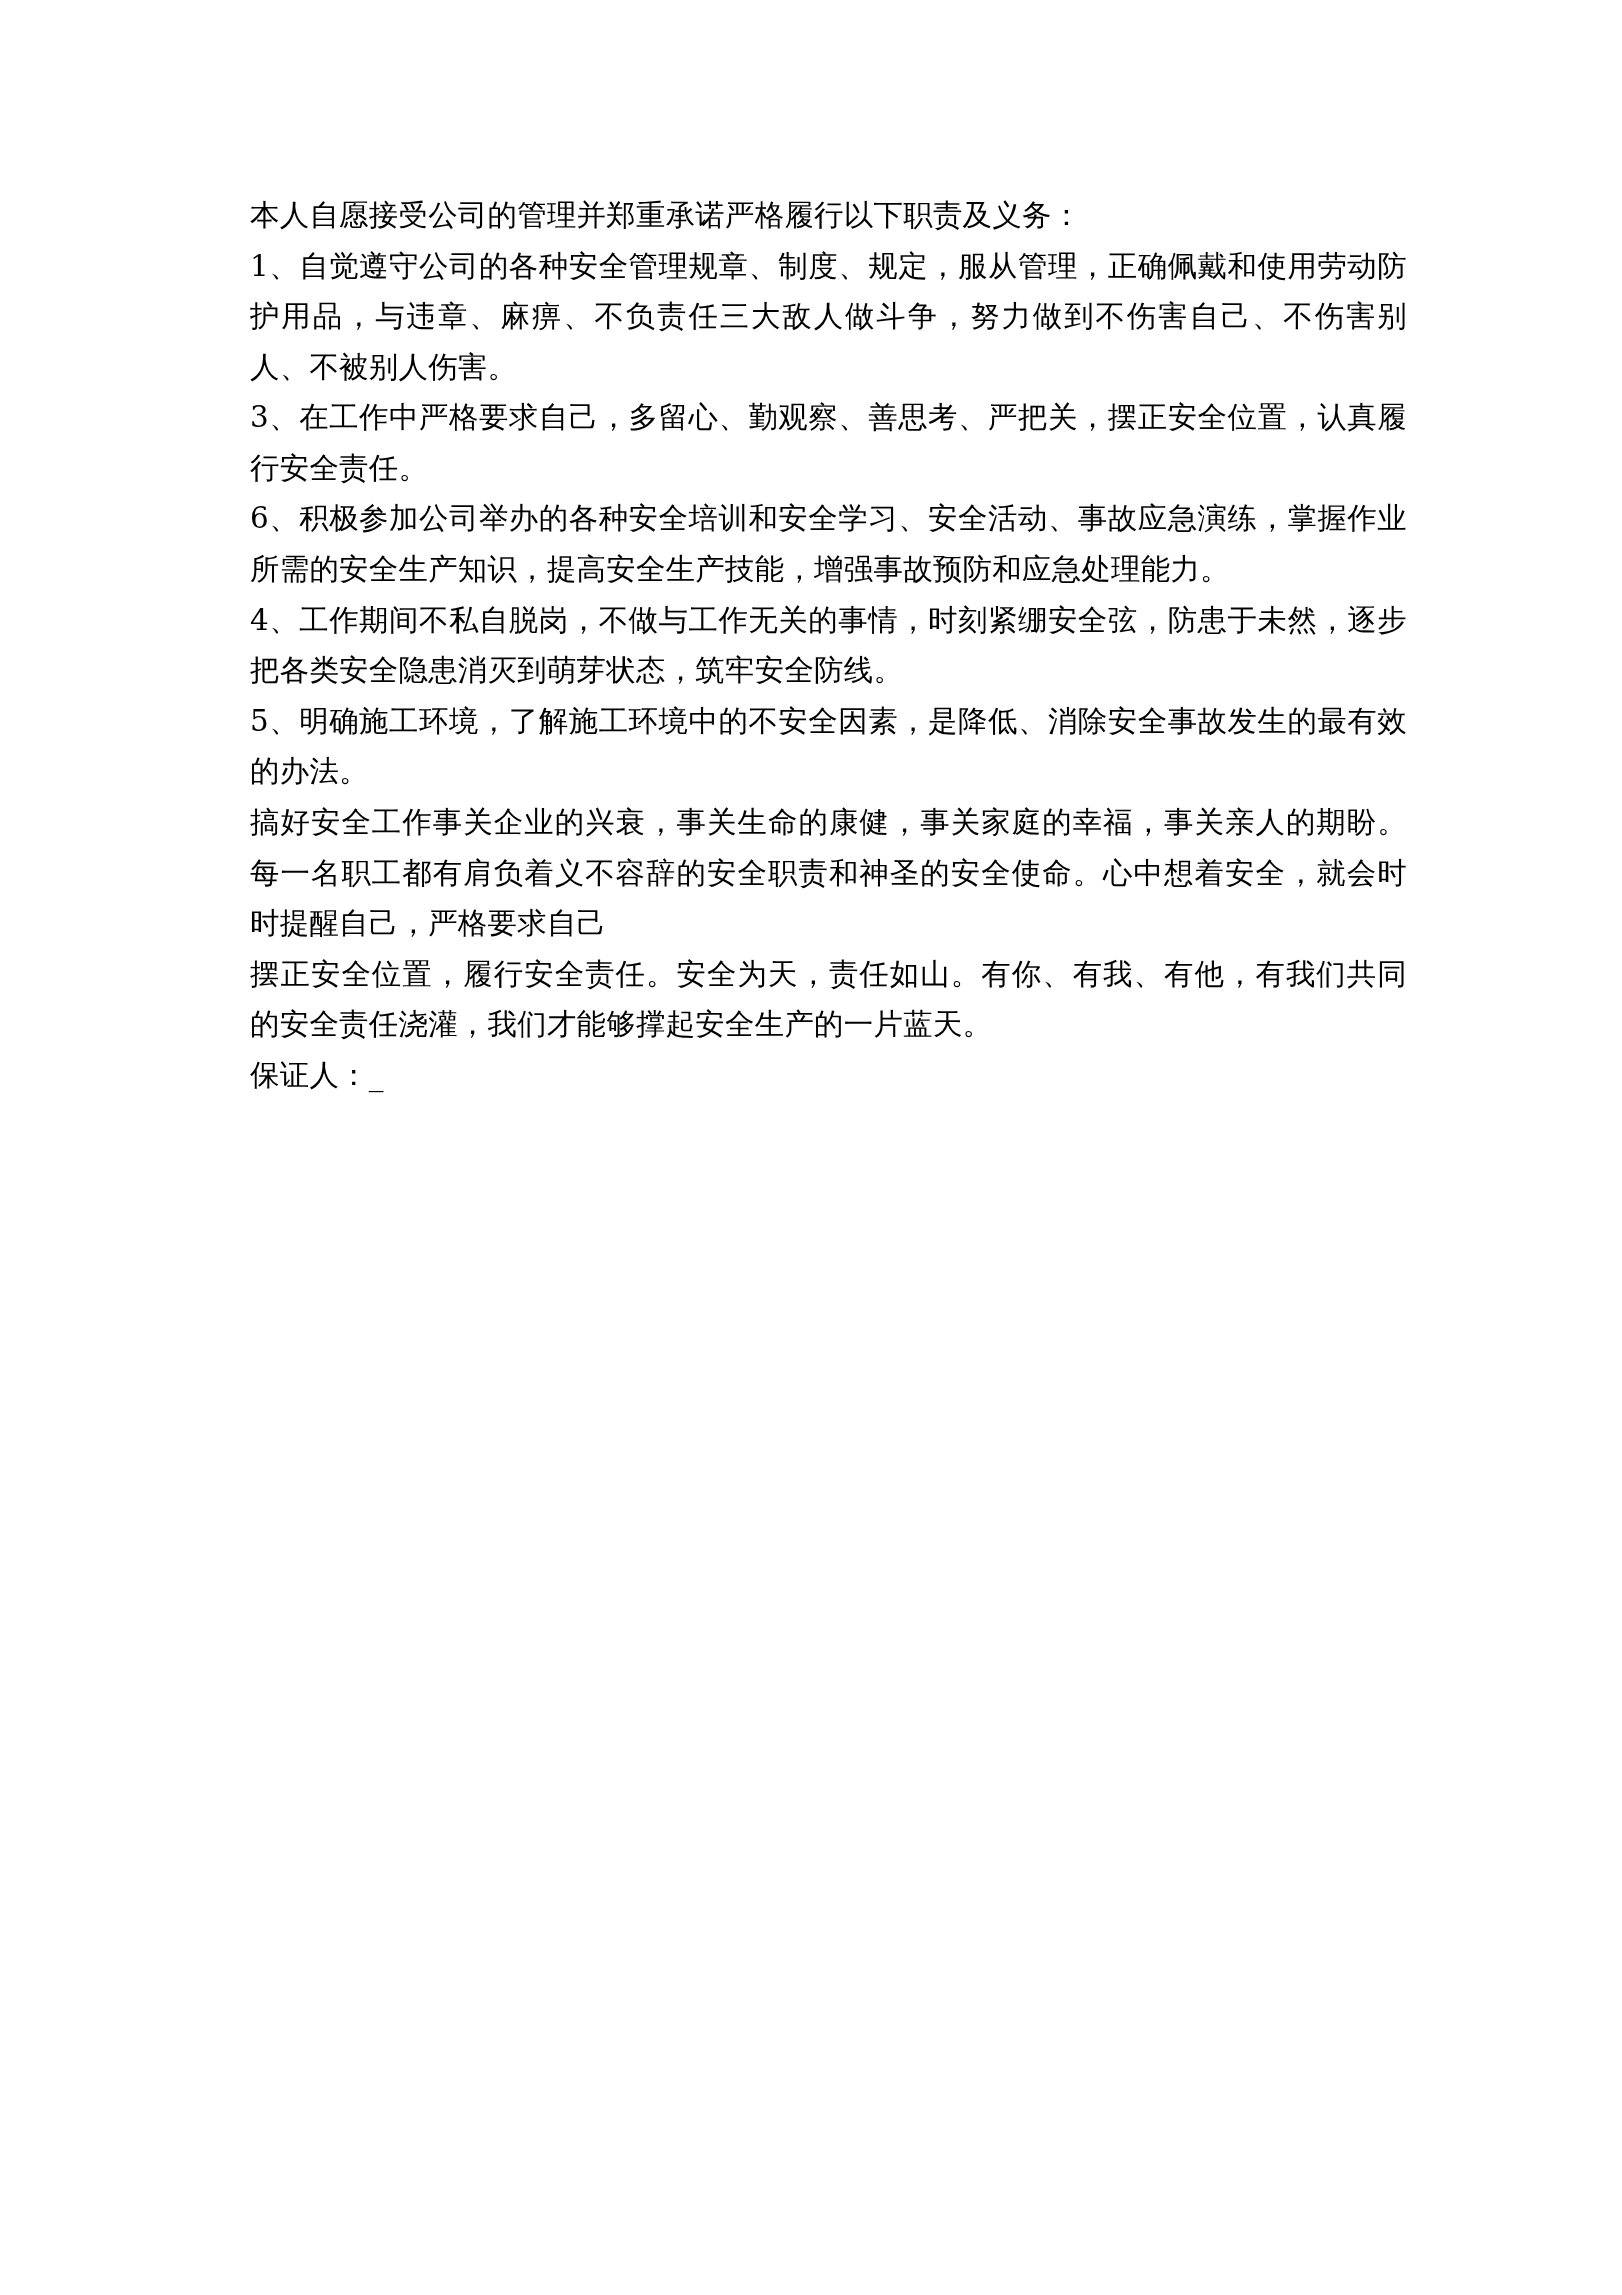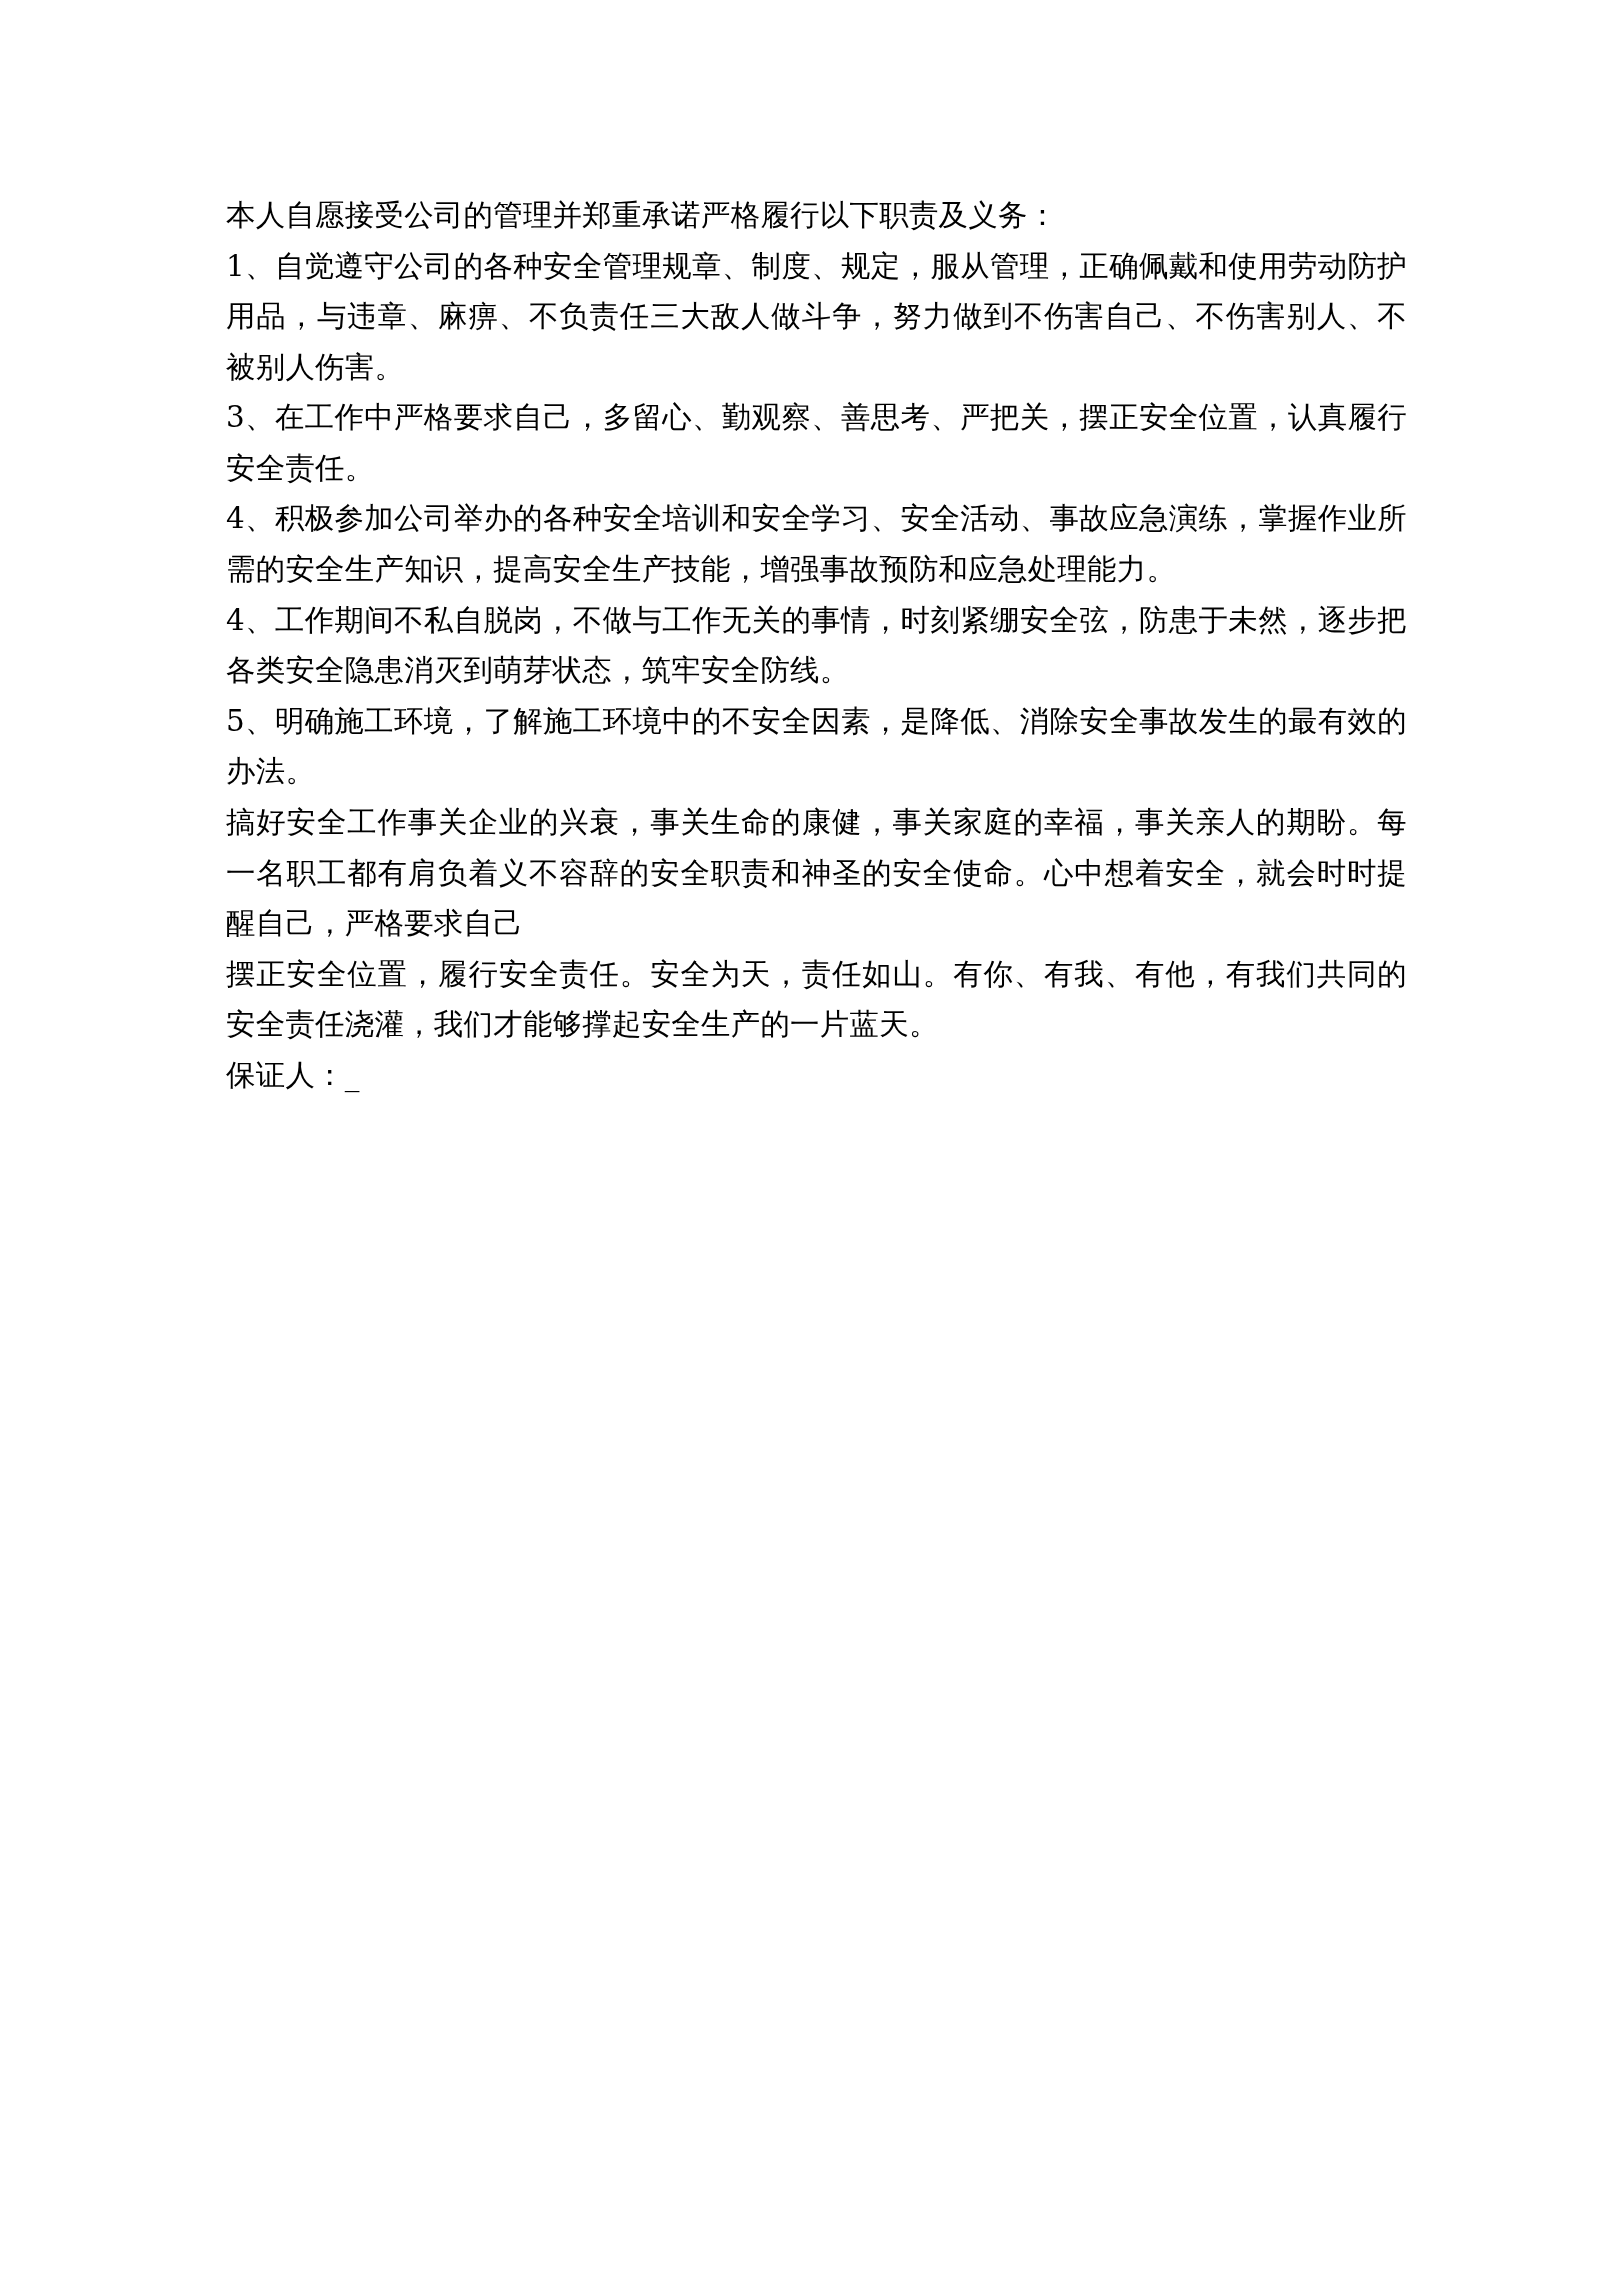--- a/index.html
+++ b/index.html
@@ -23,40 +23,41 @@
     height: 2295px;
     box-sizing: border-box;
     padding: 190px 216px 0 226px;
   }
   .doc-body {
     font-size: 29.4px;
     line-height: 1.72;
     text-align: justify;
     text-justify: inter-ideograph;
     letter-spacing: 0.3px;
+    margin-left: 24px;
   }
   .para {
     margin: 0 0 0 0;
     text-indent: 0;
   }
   .gap {
     height: 63px;
   }
 </style>
 </head>
 <body>
 
 <div class="page">
   <div class="doc-body">
 
     <p class="para">本人自愿接受公司的管理并郑重承诺严格履行以下职责及义务：</p>
 
     <p class="para">1、自觉遵守公司的各种安全管理规章、制度、规定，服从管理，正确佩戴和使用劳动防护用品，与违章、麻痹、不负责任三大敌人做斗争，努力做到不伤害自己、不伤害别人、不被别人伤害。</p>
     <p class="para">3、在工作中严格要求自己，多留心、勤观察、善思考、严把关，摆正安全位置，认真履行安全责任。</p>
-    <p class="para">4、积极参加公司举办的各种安全培训和安全学习、安全活动、事故应急演练，掌握作业所需的安全生产知识，提高安全生产技能，增强事故预防和应急处理能力。</p>
+    <p class="para">6、积极参加公司举办的各种安全培训和安全学习、安全活动、事故应急演练，掌握作业所需的安全生产知识，提高安全生产技能，增强事故预防和应急处理能力。</p>
     <p class="para">4、工作期间不私自脱岗，不做与工作无关的事情，时刻紧绷安全弦，防患于未然，逐步把各类安全隐患消灭到萌芽状态，筑牢安全防线。</p>
     <p class="para">5、明确施工环境，了解施工环境中的不安全因素，是降低、消除安全事故发生的最有效的办法。</p>
 
     <p class="para">搞好安全工作事关企业的兴衰，事关生命的康健，事关家庭的幸福，事关亲人的期盼。每一名职工都有肩负着义不容辞的安全职责和神圣的安全使命。心中想着安全，就会时时提醒自己，严格要求自己</p>
     <p class="para">摆正安全位置，履行安全责任。安全为天，责任如山。有你、有我、有他，有我们共同的安全责任浇灌，我们才能够撑起安全生产的一片蓝天。</p>
 
     <p class="para">保证人：_</p>
 
     <div class="gap"></div>
 

